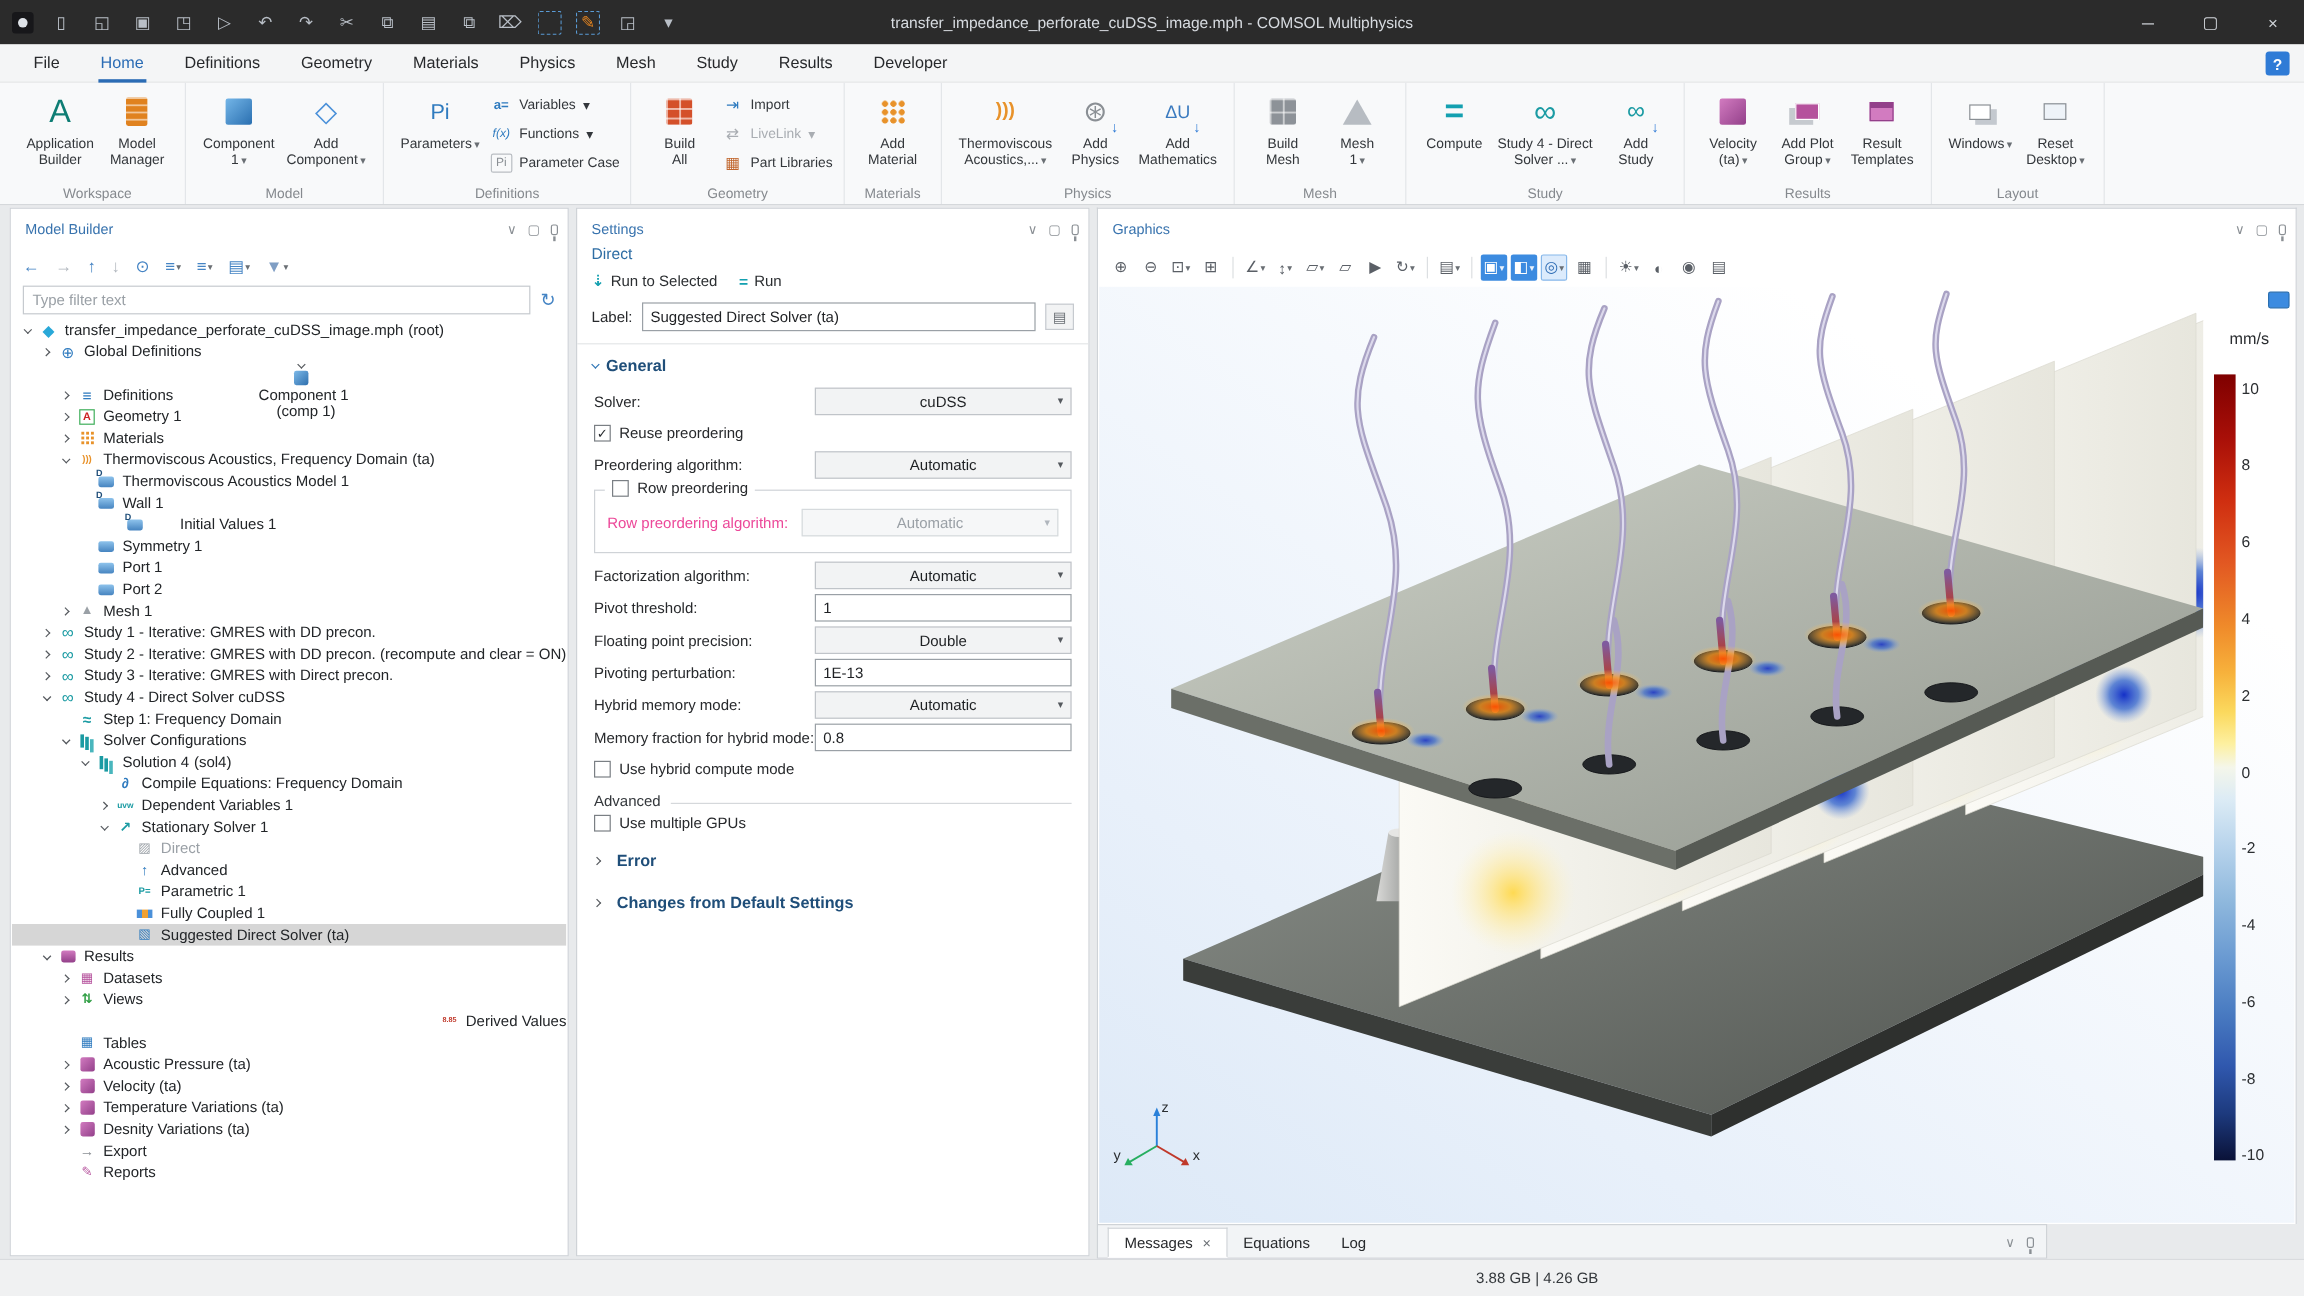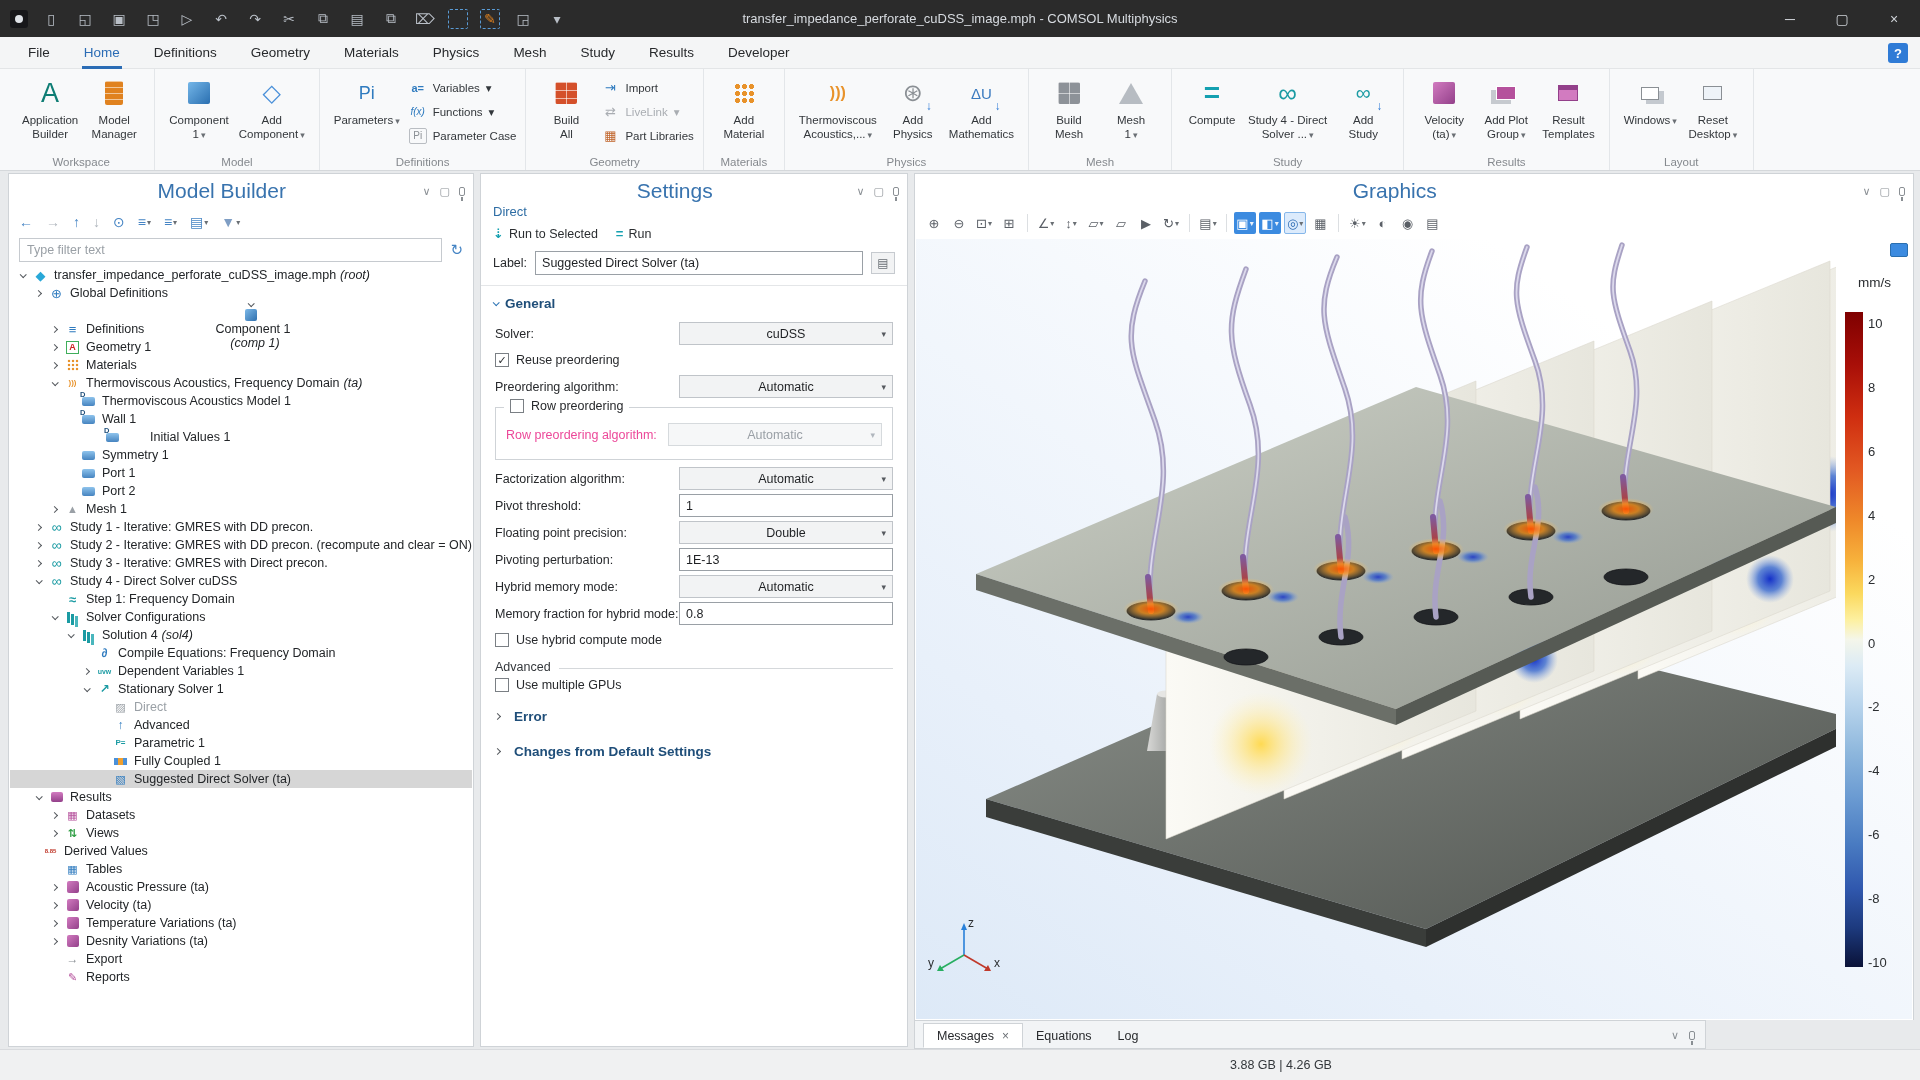--- a/index.html
+++ b/index.html
@@ -59,21 +59,21 @@
   .rb-dots{width:20px;height:20px;background-image:radial-gradient(#e8922a 2.4px,transparent 2.6px);background-size:7px 7px;}
   .rb-tri{width:0;height:0;border-left:12px solid transparent;border-right:12px solid transparent;border-bottom:21px solid #b7bcc2;}
   .rb-stack{width:20px;height:14px;background:#b5519c;border:1.5px solid #fff;box-shadow:-5px 4px 0 #c6cacf;}
   .rb-winm{width:20px;height:16px;background:#d27bc0;border:1.5px solid #93408a;border-top-width:5px;}
   .rb-windows{width:18px;height:13px;border:1.5px solid #8a8f94;background:#fff;box-shadow:5px 4px 0 #c4c9cf;}
   .rb-reset{width:19px;height:14px;border:1.5px solid #8a8f94;background:#eef3f8;}
 
   
   .panel{position:absolute;background:#fff;border:1px solid #cfd3d7;}
   .panel-head{height:34px;display:flex;align-items:center;padding:0 8px 0 12px;}
-  .panel-title{font-size:21px;color:#3873ae;font-weight:400;flex:1;white-space:nowrap;text-align:center;}
+  .panel-title{font-size:12px;color:#3873ae;font-weight:400;flex:1;white-space:nowrap;}
   .phead-icons{display:flex;gap:9px;align-items:center;color:#8a8f94;font-size:11px;}
   .pin{display:inline-block;width:6px;height:9px;border:1.5px solid #8a8f94;border-radius:2px;position:relative;}
   .pin::after{content:"";position:absolute;left:1px;top:9px;width:1.5px;height:4px;background:#8a8f94;}
 
   
   #model-builder{left:8px;top:173px;width:466px;height:874px;}
   .mb-toolbar{height:28px;display:flex;align-items:center;gap:13px;padding:0 10px;}
   .mbt{font-size:14px;color:#4584c4;display:flex;align-items:center;gap:1px;}
   .mbt.gray{color:#b0b6bd;}
   .mbt .caret{font-size:8px;color:#6a6f74;}
@@ -85,21 +85,21 @@
   .trow{display:flex;align-items:center;height:18px;font-size:12.5px;color:#222528;white-space:nowrap;}
   .trow.selected{background:#d6d6d6;}
   .trow.grayed{color:#9aa0a6;}
   .chv{display:inline-block;width:5px;height:5px;border-right:1.4px solid #55595e;border-bottom:1.4px solid #55595e;
     margin:0 7px 0 2px;flex:none;}
   .chv.open{transform:rotate(45deg) translateY(-1px);}
   .chv.closed{transform:rotate(-45deg);}
   .chv.none{visibility:hidden;}
   .tico{width:17px;height:15px;display:inline-flex;align-items:center;justify-content:center;
     margin-right:5px;flex:none;font-size:12px;line-height:1;}
-  .suffix{font-style:italic;margin-left:4px;}
+  .suffix{margin-left:4px;}
   .sq-cube-blue{width:12px;height:12px;background:linear-gradient(135deg,#7db9e8,#2e6fae);border-radius:2px;}
   .sq-cube-magenta{width:12px;height:12px;background:linear-gradient(135deg,#d27bc0,#93408a);border-radius:2px;}
   .dots-orange{width:12px;height:12px;background-image:radial-gradient(#e8922a 1.4px,transparent 1.6px);background-size:4px 4px;}
   .geo-a{width:13px;height:13px;border:1px solid #3fae5a;color:#cc2222;font-size:9px;font-weight:700;
     display:flex;align-items:center;justify-content:center;background:#fff;}
   .bc{width:13px;height:9px;border-radius:2px;background:linear-gradient(180deg,#8ec3ec,#4684c0);position:relative;}
   .bcd::after{content:"D";position:absolute;top:-6px;left:-2px;font-size:7.5px;font-weight:700;color:#1f4e79;}
   .bars-teal{width:3px;height:11px;background:#1b9ba3;box-shadow:4px 2px 0 #1b9ba3,8px 4px 0 #49b6bd;margin-right:8px;}
   .fc-bar{width:13px;height:7px;background:linear-gradient(90deg,#4a90d9 0 4px,#f0a030 4px 9px,#4a90d9 9px 13px);}
   .folder-magenta{width:12px;height:10px;background:linear-gradient(180deg,#d27bc0,#93408a);border-radius:2px;}
@@ -612,21 +612,21 @@
       <div class="trow" style="padding-left: 40px;">
         <span class="chv closed"></span>
         <span class="tico" style="color: rgb(181, 81, 156); font-size: 11px;">▦</span>
         <span>Datasets</span>
       </div>
       <div class="trow" style="padding-left: 40px;">
         <span class="chv closed"></span>
         <span class="tico" style="color: rgb(47, 158, 68); font-size: 11px; font-weight: 700;">⇅</span>
         <span>Views</span>
       </div>
-      <div class="trow" style="padding-left: 18px;">
+      <div class="trow" style="padding-left: 18px; justify-content: flex-end;">
         <span class="chv none"></span>
         <span class="tico" style="color: rgb(192, 57, 43); font-size: 6px; font-weight: 700;">8.85</span>
         <span>Derived Values</span>
       </div>
       <div class="trow" style="padding-left: 40px;">
         <span class="chv none"></span>
         <span class="tico" style="color: rgb(47, 123, 191); font-size: 11px;">▦</span>
         <span>Tables</span>
       </div>
       <div class="trow" style="padding-left: 40px;">

